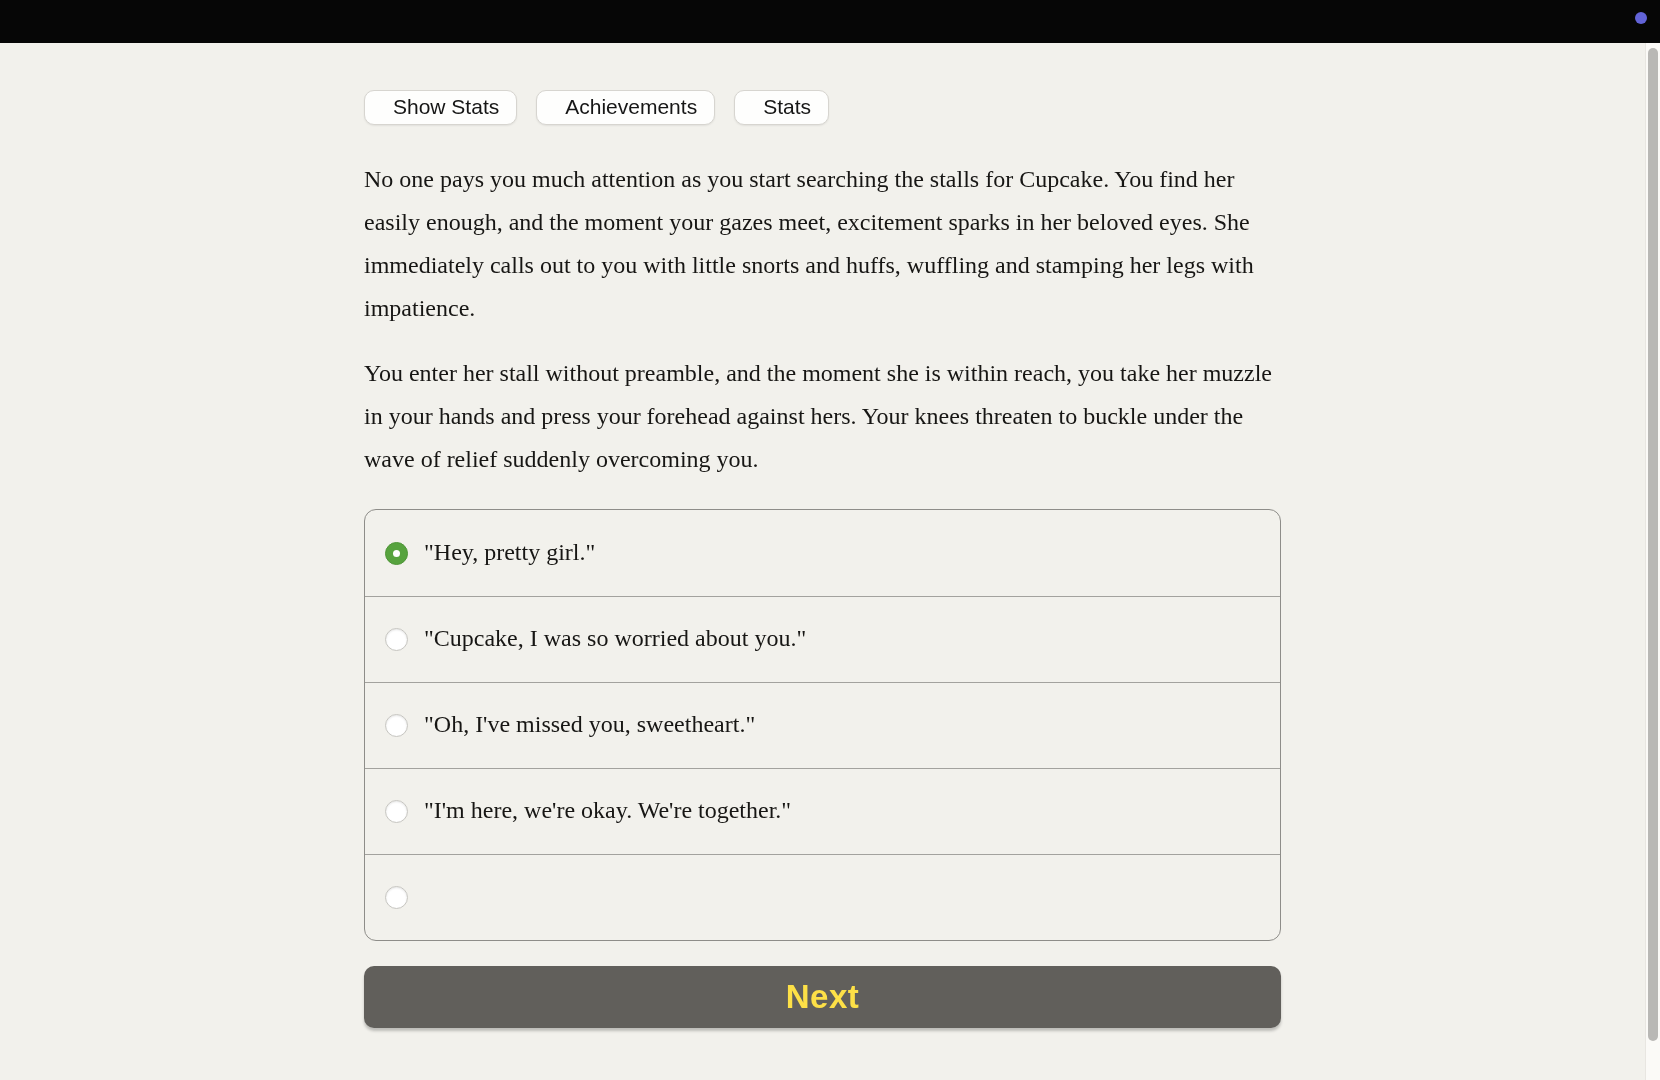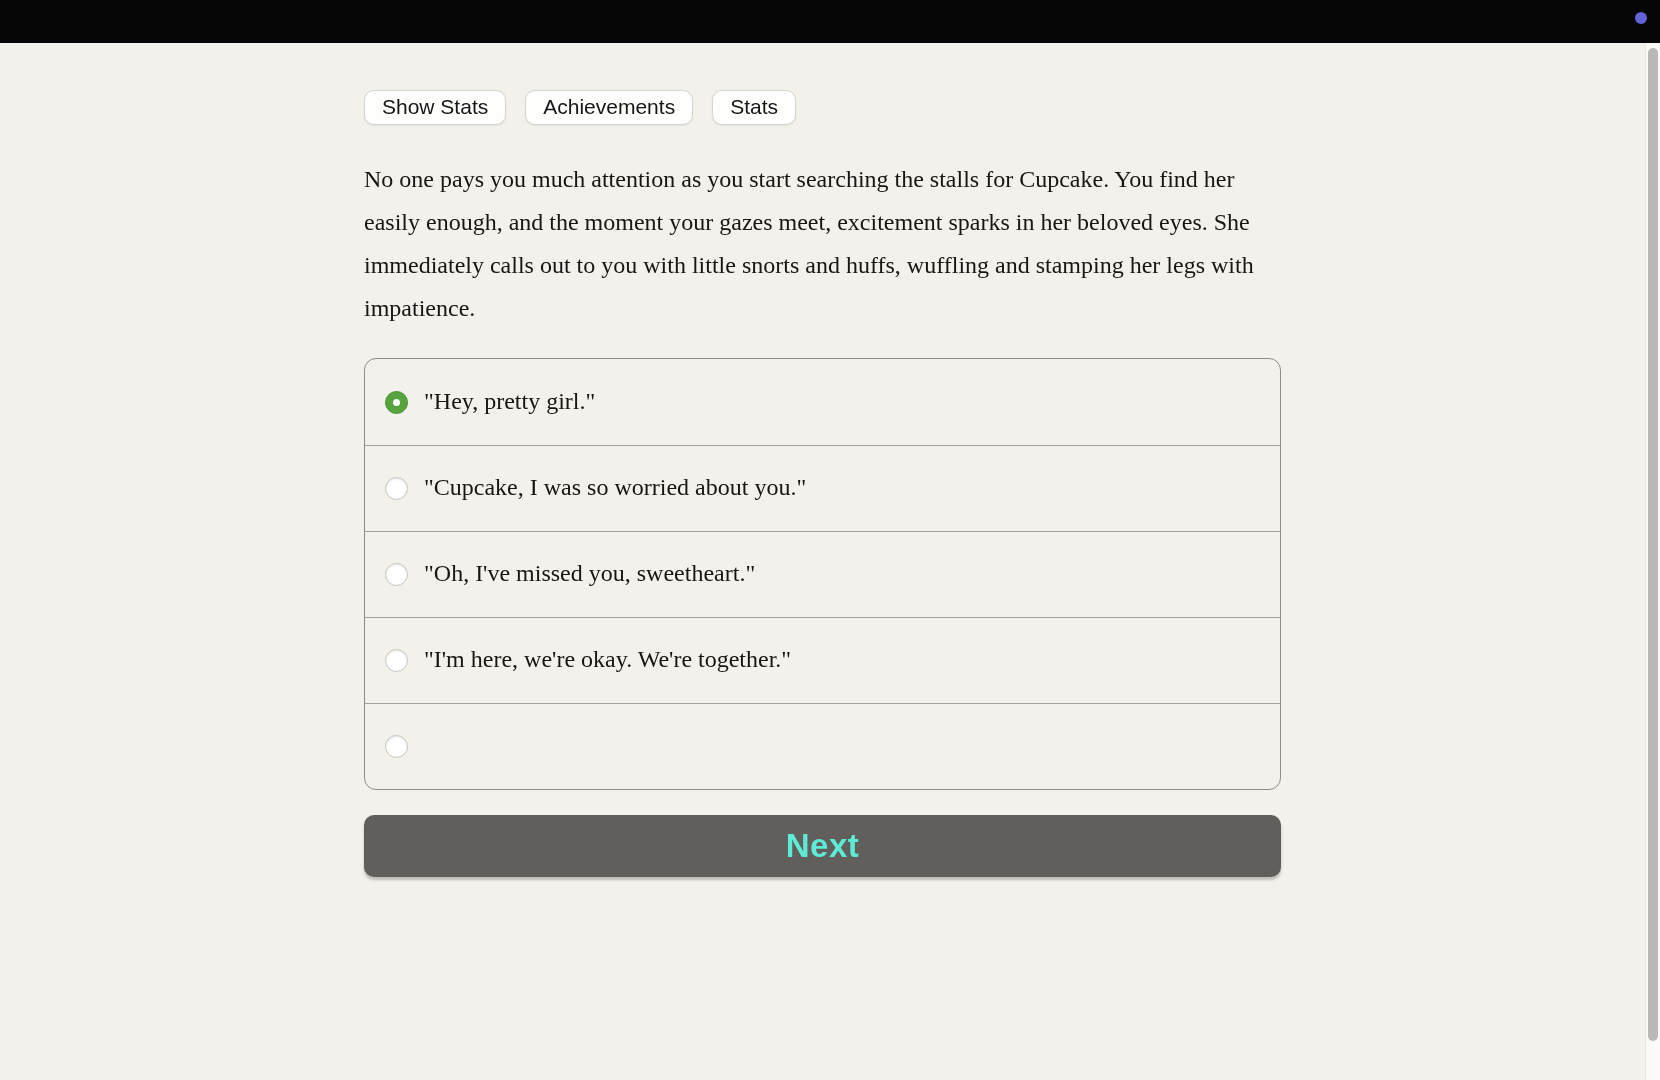--- a/index.html
+++ b/index.html
@@ -36,21 +36,21 @@
   .content {
     position: absolute; top: 43px; left: 364px;
     width: 917px;
   }
   .toolbar {
     margin-top: 47px;
     display: flex; gap: 19px;
   }
   .toolbar button {
     height: 35px;
-    padding: 2px 17px 4px 17px;
+    padding: 2px 17px 4px 28px;
     font-family: "Liberation Sans", sans-serif;
     font-size: 21px; color: #161616;
     background: #fefefd;
     border: 1px solid #d7d5d0;
     border-radius: 10px;
     box-shadow: 0 1px 2px rgba(0,0,0,0.07);
     cursor: pointer;
   }
   .story p {
     font-family: "Liberation Serif", serif;
@@ -99,21 +99,21 @@
     font-family: "Liberation Serif", serif;
     font-size: 24px; color: #171614;
     padding-bottom: 2px;
   }
   
   .next-button {
     display: block;
     width: 100%; height: 62px;
     margin-top: 25px;
     background: #615f5b;
-    color: #5eead4;
+    color: #fde047;
     border: none; border-radius: 10px;
     font-family: "Liberation Sans", sans-serif;
     font-size: 33px; font-weight: bold;
     letter-spacing: 0.5px;
     box-shadow: 0 3px 3px rgba(0,0,0,0.22);
     cursor: pointer;
   }
 </style>
 </head>
 <body>
@@ -129,20 +129,21 @@
 <main class="content">
 
   <nav class="toolbar">
     <button>Show Stats</button>
     <button>Achievements</button>
     <button>Stats</button>
   </nav>
 
   <section class="story">
     <p>No one pays you much attention as you start searching the stalls for Cupcake. You find her easily enough, and the moment your gazes meet, excitement sparks in her beloved eyes. She immediately calls out to you with little snorts and huffs, wuffling and stamping her legs with impatience.</p>
+    <p>You enter her stall without preamble, and the moment she is within reach, you take her muzzle in your hands and press your forehead against hers. Your knees threaten to buckle under the wave of relief suddenly overcoming you.</p>
   </section>
 
   <section class="choice-box">
     <div class="choice-row">
       <span class="radio selected"></span>
       <span class="choice-label">"Hey, pretty girl."</span>
     </div>
     <div class="choice-row">
       <span class="radio"></span>
       <span class="choice-label">"Cupcake, I was so worried about you."</span>

